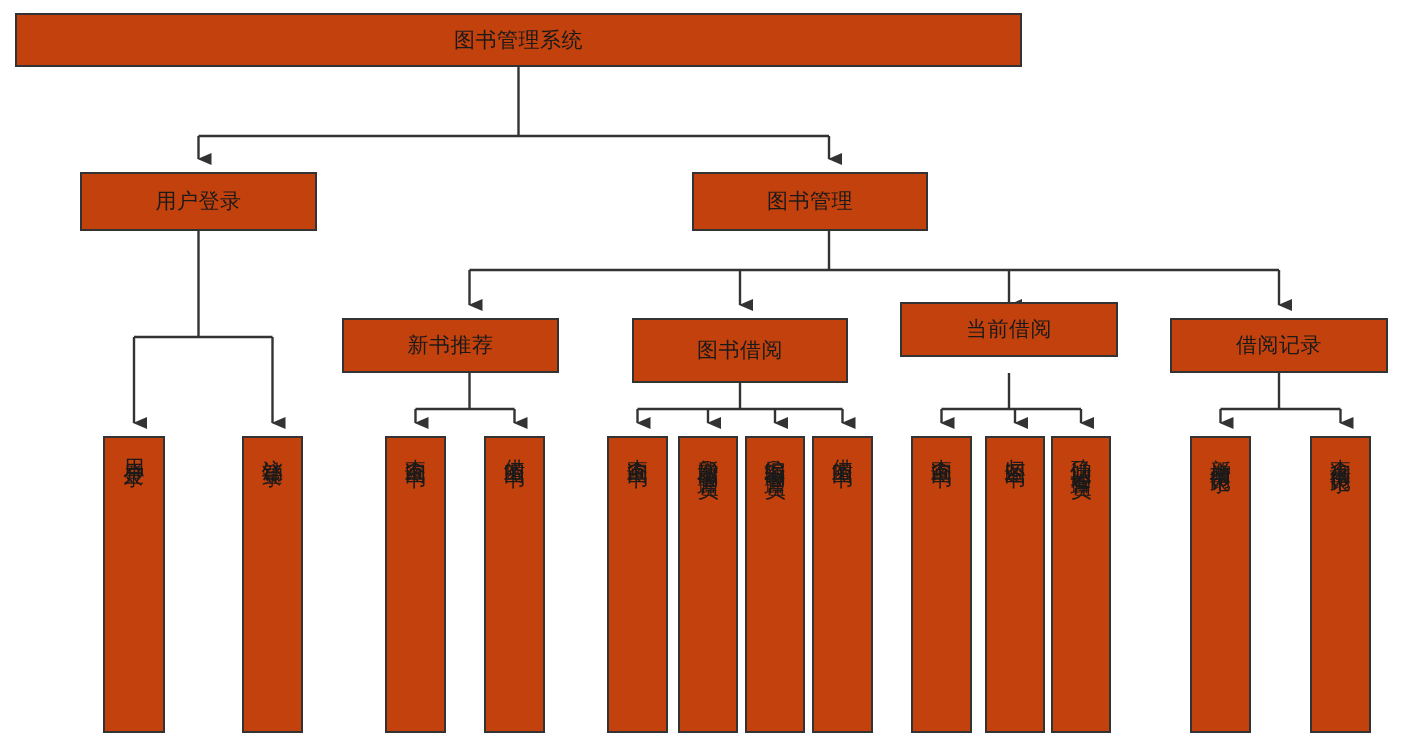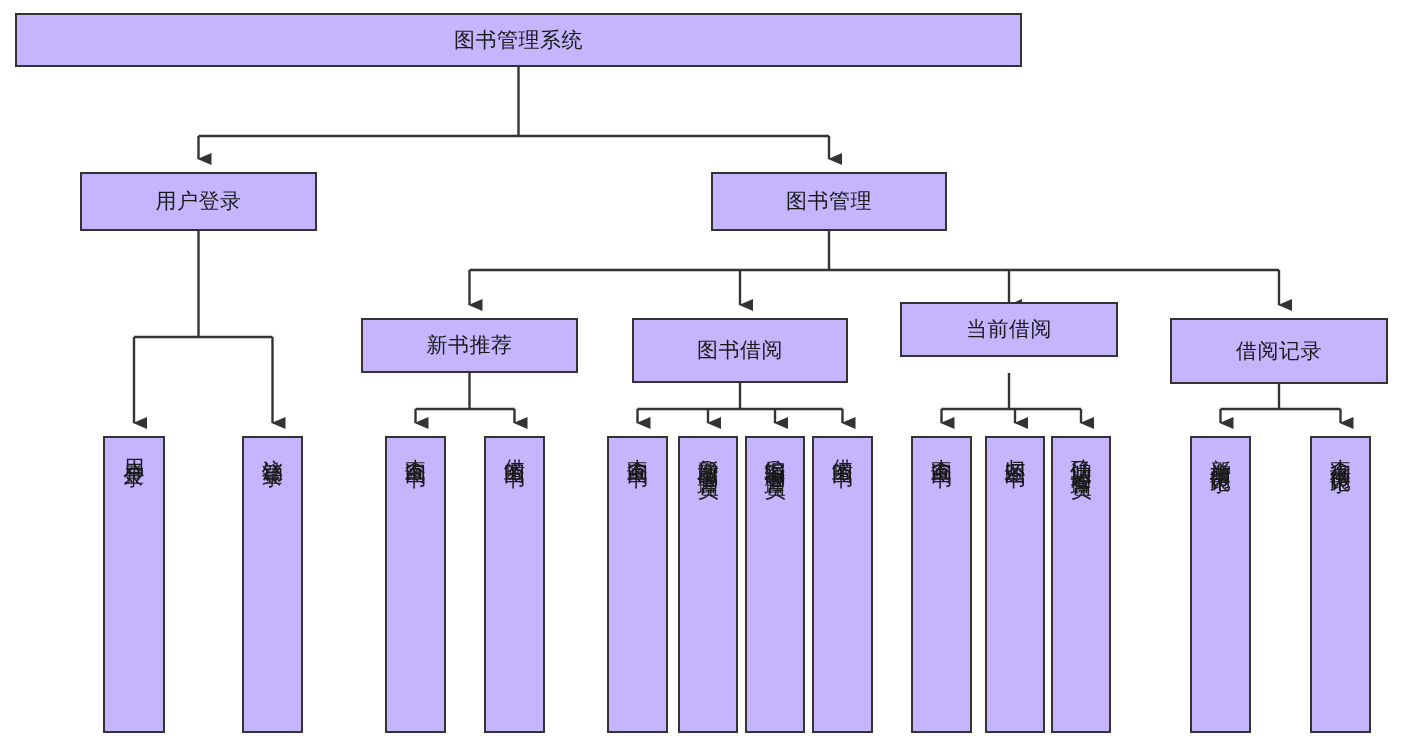--- a/index.html
+++ b/index.html
@@ -21,21 +21,21 @@
     position: absolute;
     left: 0;
     top: 0;
     width: 1405px;
     height: 747px;
     pointer-events: none;
   }
   .node {
     position: absolute;
     box-sizing: border-box;
-    background: #c4b5fd;
+    background: #c2410c;
     border: 2px solid #333333;
     display: flex;
     align-items: center;
     justify-content: center;
     color: #1a1a1a;
   }
   .node-label {
     display: block;
     text-align: center;
     line-height: 1.18;
@@ -113,33 +113,33 @@
       </g>
   </svg>
 
   <div id="nodes">
       <div class="node horizontal" style="left: 15px; top: 13px; width: 1007px; height: 54px;">
         <span class="node-label">图书管理系统</span>
       </div>
       <div class="node horizontal" style="left: 80px; top: 172px; width: 237px; height: 59px;">
         <span class="node-label">用户登录</span>
       </div>
-      <div class="node horizontal" style="left: 711px; top: 172px; width: 236px; height: 59px;">
+      <div class="node horizontal" style="left: 692px; top: 172px; width: 236px; height: 59px;">
         <span class="node-label">图书管理</span>
       </div>
-      <div class="node horizontal" style="left: 361px; top: 318px; width: 217px; height: 55px;">
+      <div class="node horizontal" style="left: 342px; top: 318px; width: 217px; height: 55px;">
         <span class="node-label">新书推荐</span>
       </div>
       <div class="node horizontal" style="left: 632px; top: 318px; width: 216px; height: 65px;">
         <span class="node-label">图书借阅</span>
       </div>
       <div class="node horizontal" style="left: 900px; top: 302px; width: 218px; height: 55px;">
         <span class="node-label">当前借阅</span>
       </div>
-      <div class="node horizontal" style="left: 1170px; top: 318px; width: 218px; height: 66px;">
+      <div class="node horizontal" style="left: 1170px; top: 318px; width: 218px; height: 55px;">
         <span class="node-label">借阅记录</span>
       </div>
       <div class="node vertical" style="left: 103px; top: 436px; width: 62px; height: 297px;">
         <span class="node-label">用户登录</span>
       </div>
       <div class="node vertical" style="left: 242px; top: 436px; width: 61px; height: 297px;">
         <span class="node-label">注销登录</span>
       </div>
       <div class="node vertical" style="left: 385px; top: 436px; width: 61px; height: 297px;">
         <span class="node-label">查询图书</span>

